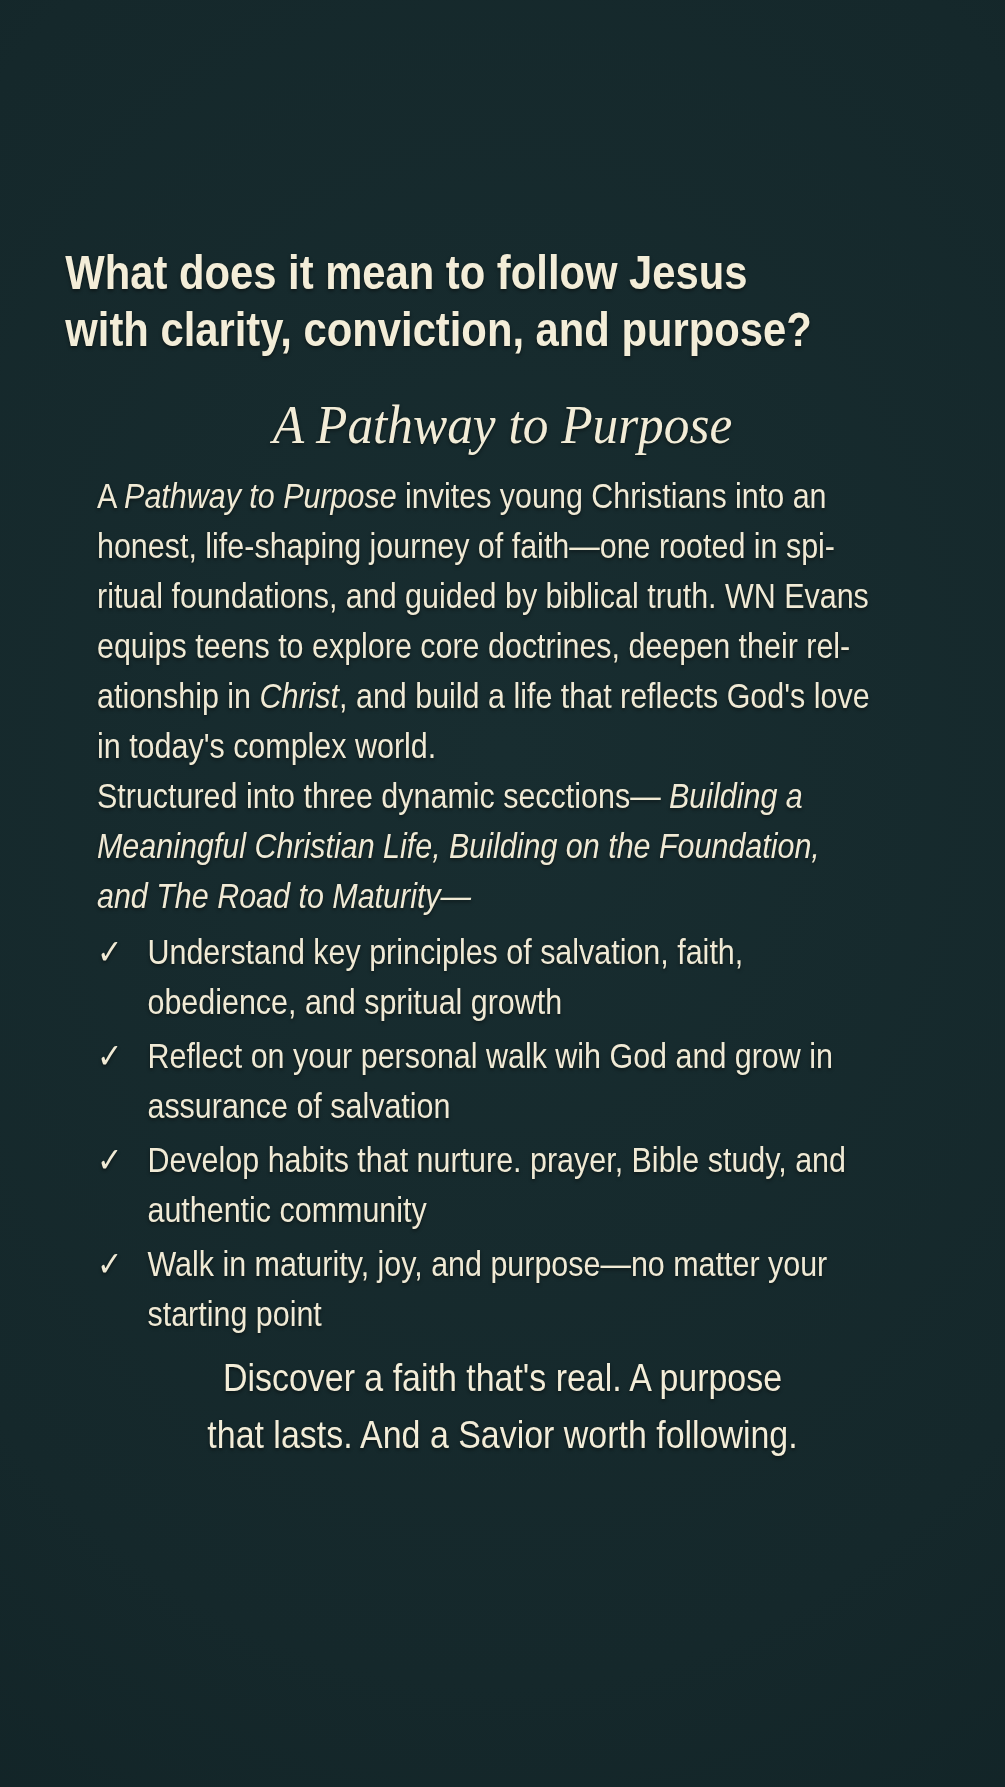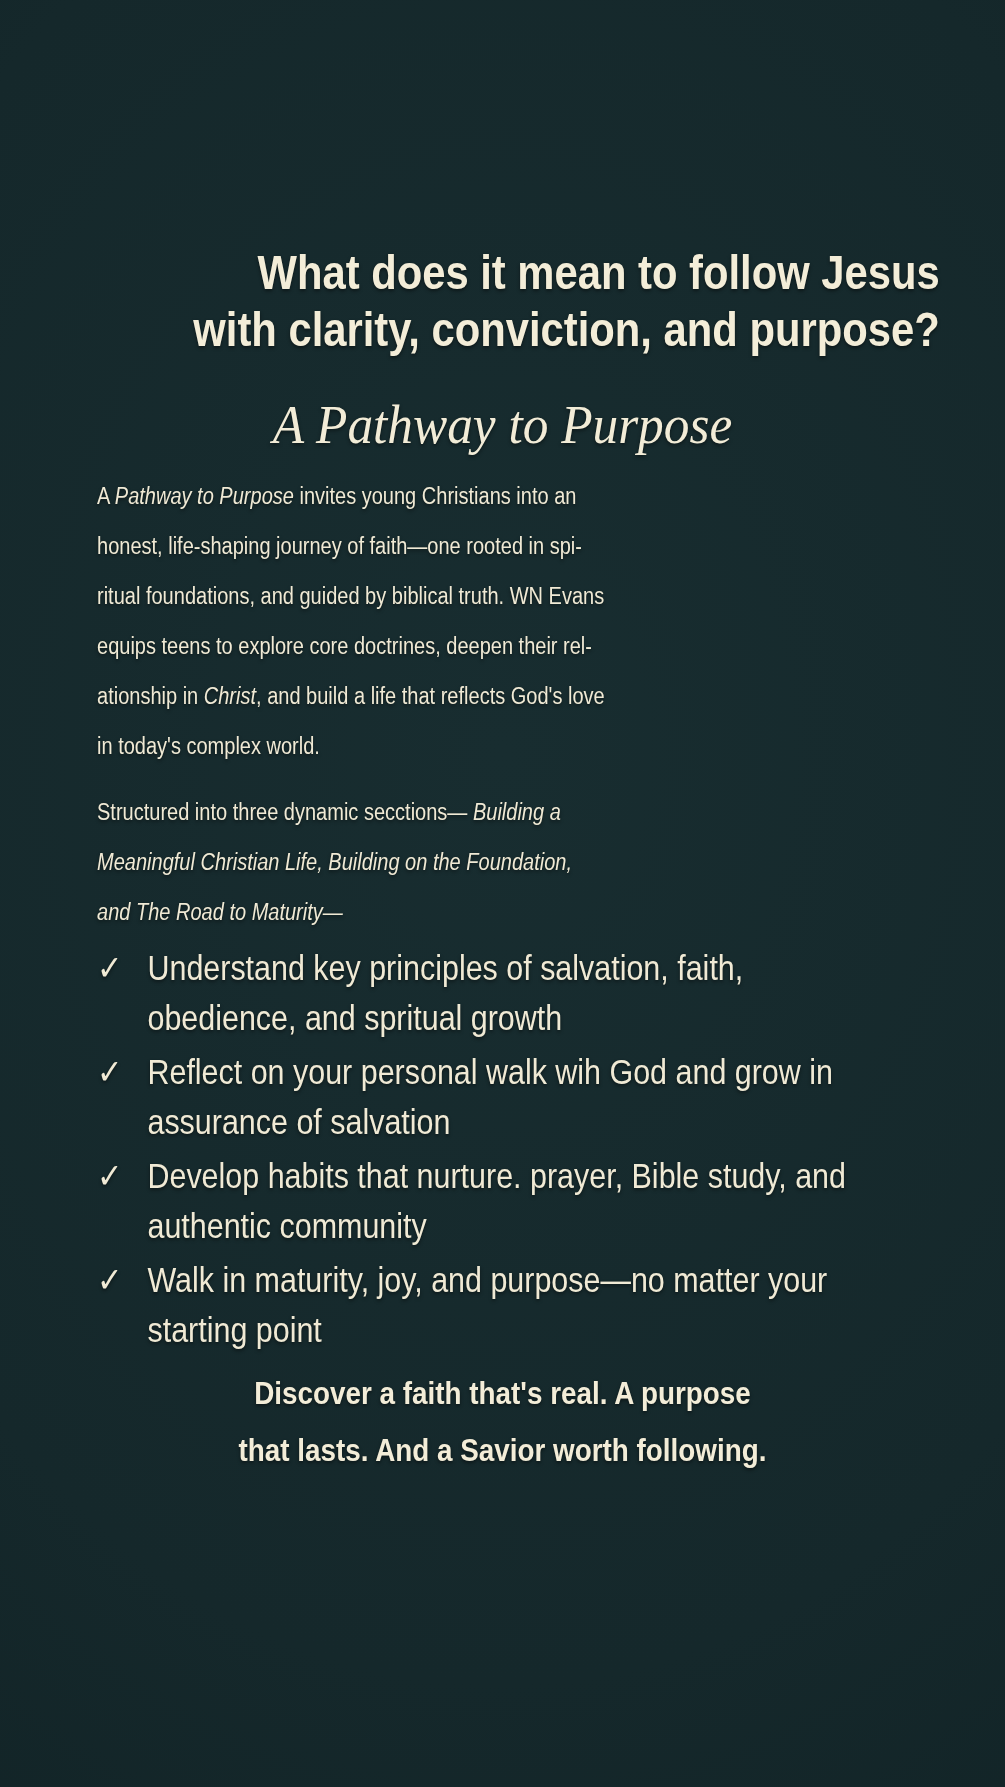--- a/index.html
+++ b/index.html
@@ -19,21 +19,21 @@
   }
   .txtfx { text-shadow: 0 2px 4px rgba(0,0,0,0.45), 0 0 1px rgba(0,0,0,0.25); }
 
   
   .sq   { transform: scaleX(0.87); transform-origin: 0 50%; }
   .sqc  { transform: scaleX(0.87); transform-origin: 50% 50%; }
   .sqt  { transform: scaleX(0.95); transform-origin: 50% 50%; }
 
   .headline {
     margin-top: 244px;
-    text-align: right;
+    text-align: left;
     font-size: 48px;
     line-height: 57px;
     font-weight: 700;
     color: #f3edd8;
   }
   .headline .line { white-space: nowrap; }
 
   .book-title {
     margin-top: 35px;
     text-align: center;
@@ -41,45 +41,45 @@
     font-style: italic;
     font-weight: 400;
     font-size: 54px;
     line-height: 64px;
     white-space: nowrap;
     color: #f2ecd7;
   }
 
   .flow { padding-left: 97px; }
 
-  .para { font-size: 23px; line-height: 50px; font-weight: 400; }
+  .para { font-size: 35px; line-height: 50px; font-weight: 400; }
   .para .line { white-space: pre; }
   .it { font-style: italic; }
 
   .intro    { margin-top: 14px; }
-  .sections { margin-top: 16px; }
+  .sections { margin-top: 0; }
 
   .benefits { margin-top: 6px; font-size: 35px; line-height: 50px; }
   .benefit  { display: flex; align-items: flex-start; margin-top: 4px; }
   .benefit:first-child { margin-top: 0; }
   .check {
     flex: 0 0 58px;
     font-size: 35px;
     line-height: 50px;
   }
   .benefit-text .line { white-space: pre; }
 
   .audience { margin-top: 2px; }
 
   .closing {
     margin-top: 10px;
     text-align: center;
-    font-size: 32px;
+    font-size: 39px;
     line-height: 57px;
-    font-weight: 700;
+    font-weight: 400;
     color: #f3edd8;
   }
   .closing .line { white-space: nowrap; }
 </style>
 </head>
 <body>
 
 <div class="cover txtfx">
 
   <div class="headline">

